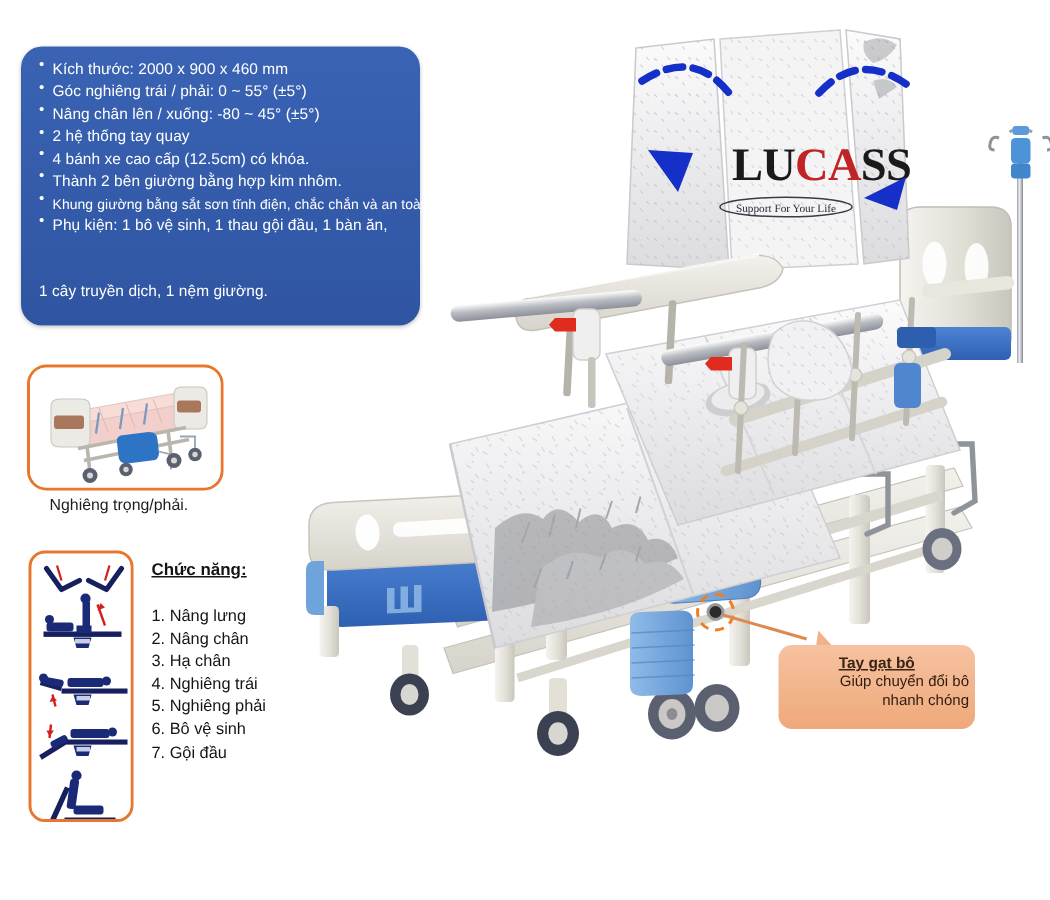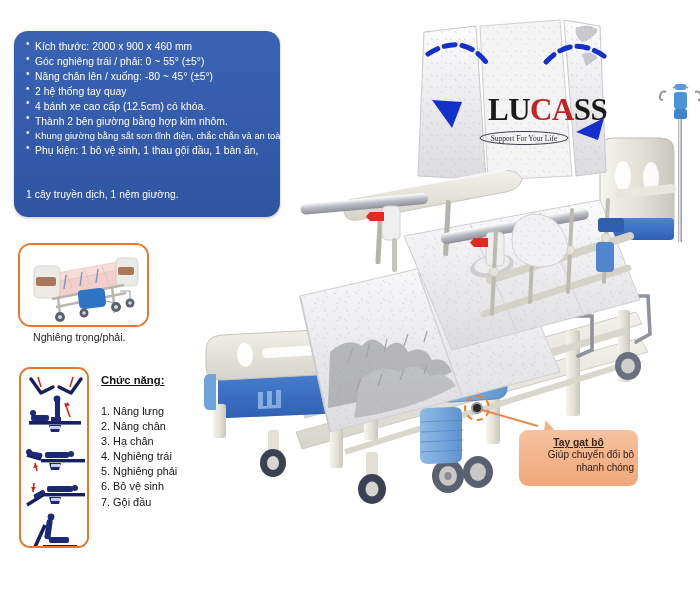--- a/index.html
+++ b/index.html
@@ -77,21 +77,21 @@
     border-top:22px solid #bdbdbd;
     transform:rotate(-12deg);
   }
   .bubble-txt{
     position:absolute;left:4px;top:10px;width:116px;
     text-align:center;color:#1a1a1a;font-size:9.4px;line-height:12.3px;
   }
 
   
   .callout{
-    position:absolute;left:519px;top:430px;width:119px;height:56px;
+    position:absolute;left:519px;top:430px;width:131px;height:56px;
     background:#f2b288;
     background:linear-gradient(180deg,#f6c2a0 0%,#efa87a 100%);
     border-radius:9px;
     box-sizing:border-box;padding-top:6px;
   }
   .callout-title{
     text-align:center;font-size:10.3px;font-weight:bold;color:#3a2414;
     text-decoration:underline;line-height:13px;
   }
   .callout-sub{

